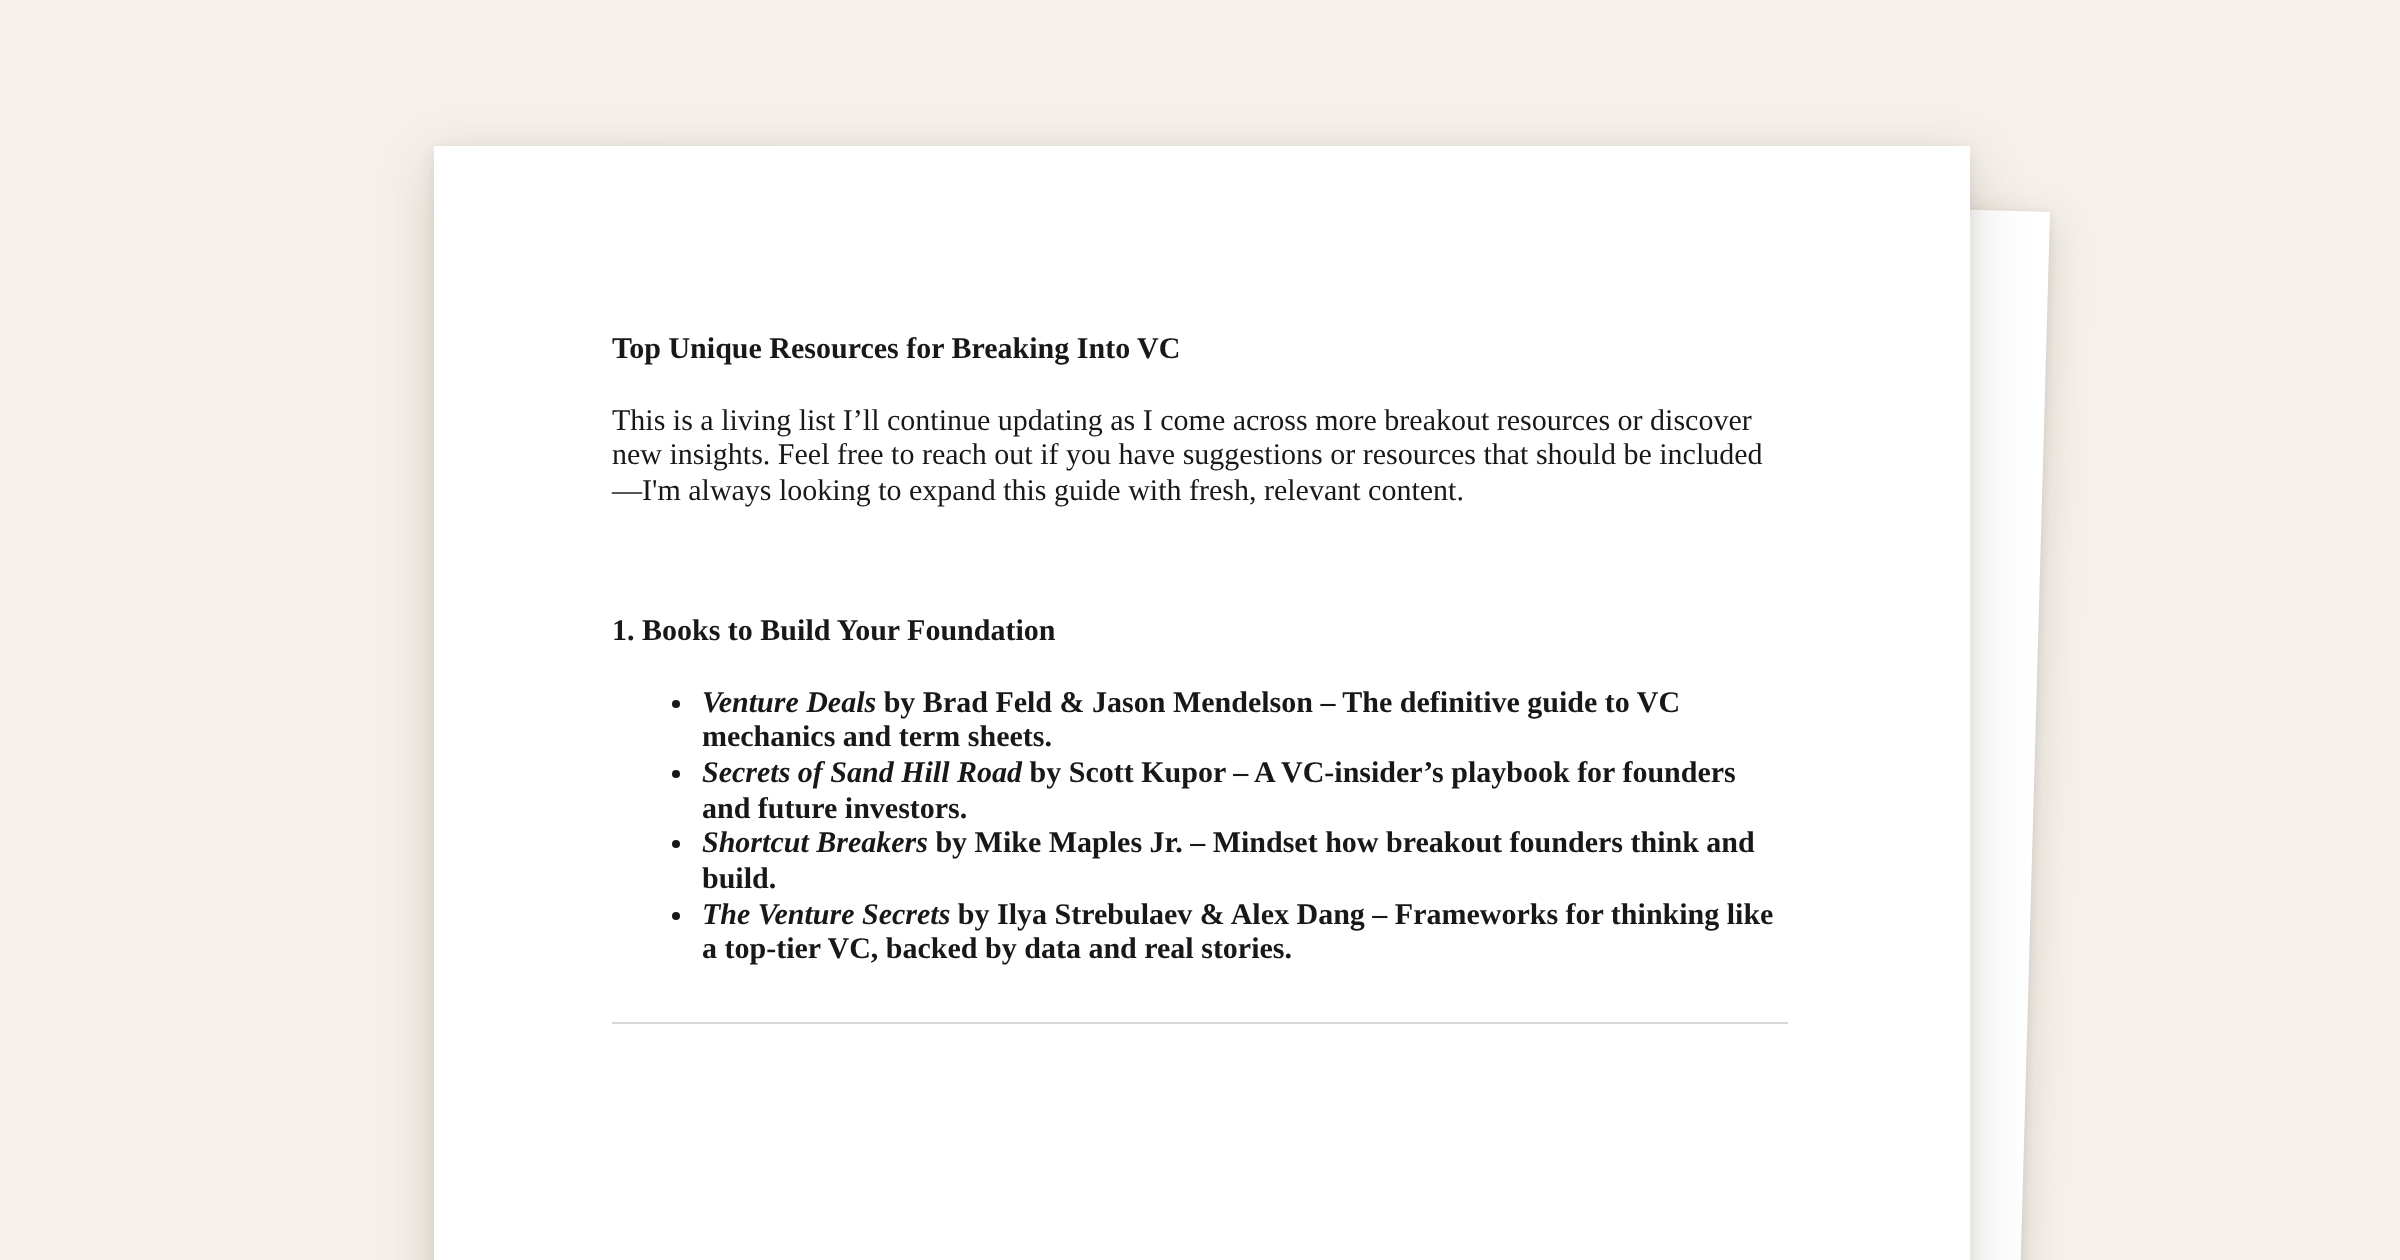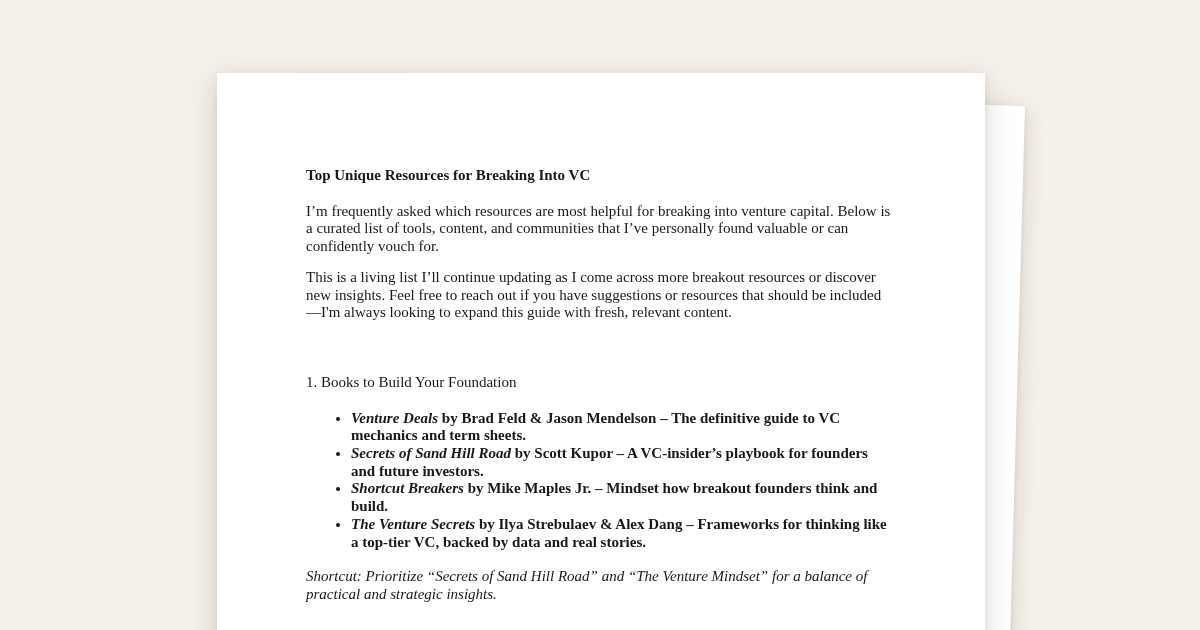--- a/index.html
+++ b/index.html
@@ -47,21 +47,21 @@
     font-size: 15px;
     line-height: 17.7px;
     font-weight: bold;
   }
   .intro-1 { margin: 0 0 13px 0; }
   .intro-2 { margin: 0; }
   .section-heading {
     margin: 52px 0 18px 0;
     font-size: 15px;
     line-height: 17.7px;
-    font-weight: normal;
+    font-weight: bold;
   }
   .book-list {
     margin: 0;
     padding: 0 0 0 45px;
     list-style: disc outside;
   }
   .book-list li { margin: 0; padding: 0; font-weight: bold; }
   .book-title { font-style: italic; }
   .shortcut-note {
     margin: 17px 0 0 0;
@@ -77,30 +77,28 @@
 </head>
 <body>
 
 <div class="back-page"></div>
 
 <div class="main-page">
   <div class="page-content">
 
     <h1 class="doc-title">Top Unique Resources for Breaking Into VC</h1>
 
-    <p class="intro-1">I’m frequently asked which resources are most helpful for breaking into venture capital. Below is a curated list of tools, content, and communities that I’ve personally found valuable or can confidently vouch for.</p>
     <p class="intro-2">This is a living list I’ll continue updating as I come across more breakout resources or discover new insights. Feel free to reach out if you have suggestions or resources that should be included—I'm always looking to expand this guide with fresh, relevant content.</p>
 
     <h2 class="section-heading">1. Books to Build Your Foundation</h2>
 
     <ul class="book-list">
       <li><span class="book-title">Venture Deals</span><span> by Brad Feld &amp; Jason Mendelson – The definitive guide to VC mechanics and term sheets.</span></li>
       <li><span class="book-title">Secrets of Sand Hill Road</span><span> by Scott Kupor – A VC-insider’s playbook for founders and future investors.</span></li>
       <li><span class="book-title">Shortcut Breakers</span><span> by Mike Maples Jr. – Mindset how breakout founders think and build.</span></li>
       <li><span class="book-title">The Venture Secrets</span><span> by Ilya Strebulaev &amp; Alex Dang – Frameworks for thinking like a top-tier VC, backed by data and real stories.</span></li>
     </ul>
 
-    <p class="shortcut-note">Shortcut: Prioritize “Secrets of Sand Hill Road” and “The Venture Mindset” for a balance of practical and strategic insights.</p>
 
     <hr class="section-divider">
 
   </div>
 </div>
 
 </body></html>

